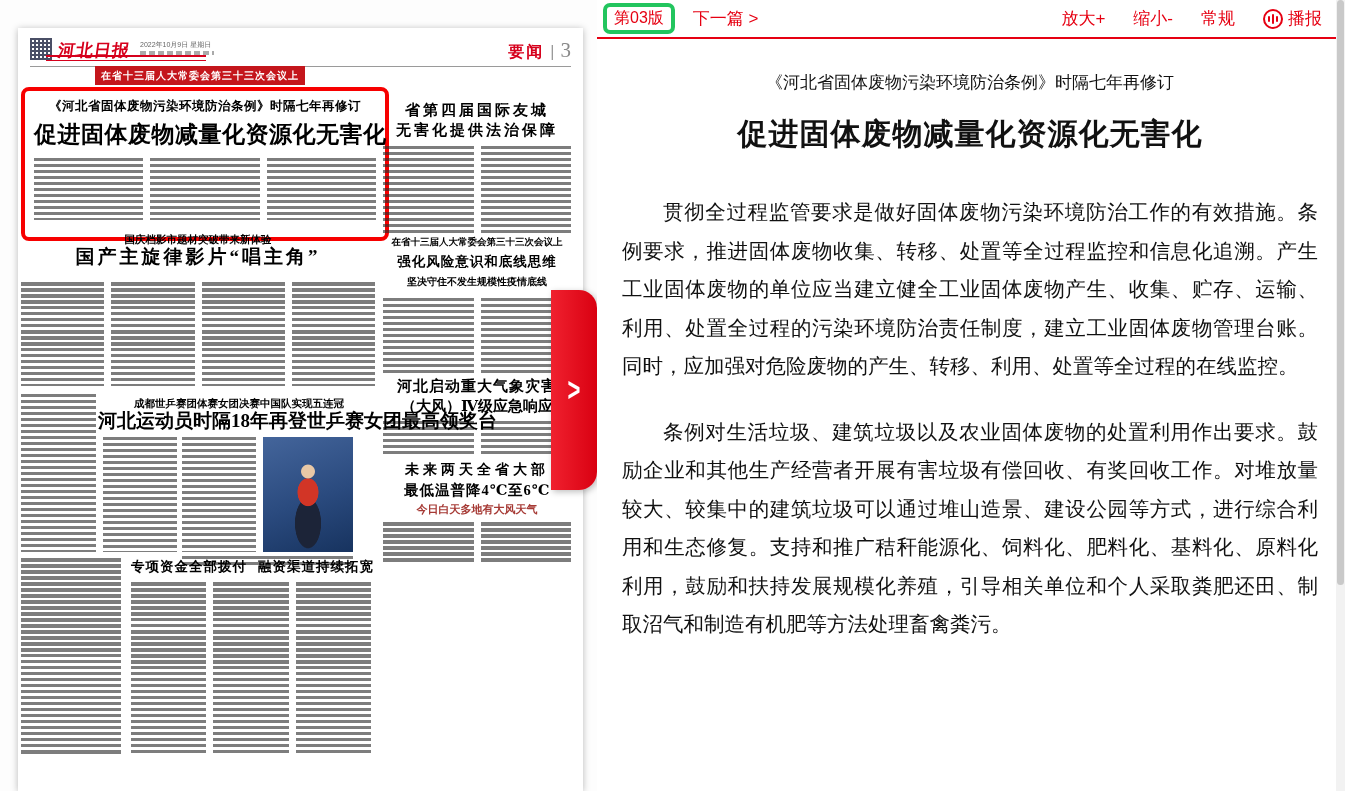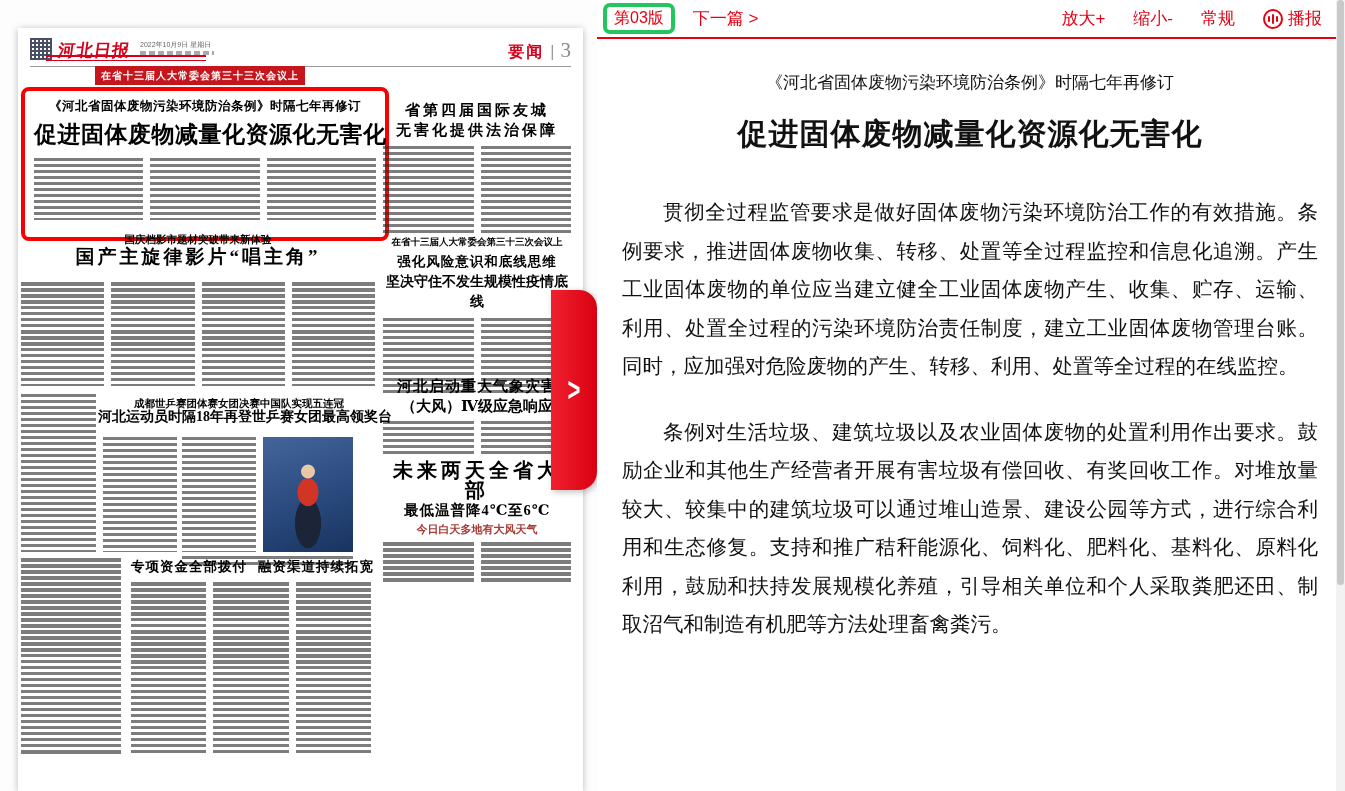--- a/index.html
+++ b/index.html
@@ -46,21 +46,21 @@
   .redbox .body{margin-top:8px;height:62px;}
 
   .rightcol{position:absolute;left:365px;width:188px;}
   .rc-h{font-weight:900;text-align:center;line-height:20px;}
 
   .movie-kicker{position:absolute;left:3px;top:205px;width:354px;text-align:center;font-size:10.5px;font-weight:bold;}
   .movie-headline{position:absolute;left:3px;top:216px;width:354px;text-align:center;
       font-size:19px;font-weight:900;letter-spacing:3px;white-space:nowrap;}
   .pp-kicker{position:absolute;left:85px;top:369px;width:272px;text-align:center;font-size:10.5px;font-weight:bold;}
   .pp-headline{position:absolute;left:80px;top:380px;width:277px;text-align:right;
-      font-size:14px;font-weight:900;white-space:nowrap;}
+      font-size:19px;font-weight:900;white-space:nowrap;}
   .photo{position:absolute;left:245px;top:409px;width:90px;height:115px;
       background:
         radial-gradient(circle at 50% 30%,#e8c8a6 0 7%,transparent 8%),
         radial-gradient(ellipse at 50% 48%,#d23526 0 16%,transparent 17%),
         radial-gradient(ellipse at 50% 75%,#1c2438 0 20%,transparent 21%),
         linear-gradient(160deg,#44659b 0%,#2a4a7e 55%,#17335f 100%);}
   .funds-h{position:absolute;top:530px;font-size:13.5px;font-weight:900;letter-spacing:1px;white-space:nowrap;}
 
   .thin-rule{height:1px;background:#9a9a9a;}
 
@@ -131,38 +131,38 @@
       <div class="rc-h serif" style="font-size:15px;letter-spacing:3px;">无害化提供法治保障</div>
       <div class="cols" style="margin-top:6px;height:88px;">
         <div class="micro"></div>
         <div class="micro"></div>
       </div>
     </div>
 
     <div class="rightcol" style="top:208px;">
       <div style="font-size:9.5px;font-weight:bold;text-align:center;">在省十三届人大常委会第三十三次会议上</div>
       <div class="rc-h serif" style="font-size:13.5px;letter-spacing:1px;margin-top:3px;">强化风险意识和底线思维</div>
-      <div class="rc-h serif" style="font-size:14px;">坚决守住不发生规模性疫情底线</div>
+      <div class="rc-h serif" style="font-size:10px;">坚决守住不发生规模性疫情底线</div>
       <div class="cols" style="margin-top:6px;height:76px;">
         <div class="micro"></div>
         <div class="micro"></div>
       </div>
     </div>
 
     <div class="rightcol" style="top:348px;">
       <div class="rc-h serif" style="font-size:15px;letter-spacing:1px;">河北启动重大气象灾害</div>
       <div class="rc-h serif" style="font-size:15px;">（大风）Ⅳ级应急响应</div>
       <div class="cols" style="margin-top:5px;height:34px;">
         <div class="micro"></div>
         <div class="micro"></div>
       </div>
     </div>
 
     <div class="rightcol" style="top:432px;">
-      <div class="rc-h serif" style="font-size:20px;letter-spacing:4px;">未来两天全省大部</div>
+      <div class="rc-h serif" style="font-size:14px;letter-spacing:4px;">未来两天全省大部</div>
       <div class="rc-h serif" style="font-size:14.5px;letter-spacing:1px;">最低温普降4℃至6℃</div>
       <div style="font-size:11px;font-weight:bold;text-align:center;color:#a63a35;margin-top:2px;">今日白天多地有大风天气</div>
       <div class="cols" style="margin-top:5px;height:42px;">
         <div class="micro"></div>
         <div class="micro"></div>
       </div>
     </div>
 
 
     <div>

